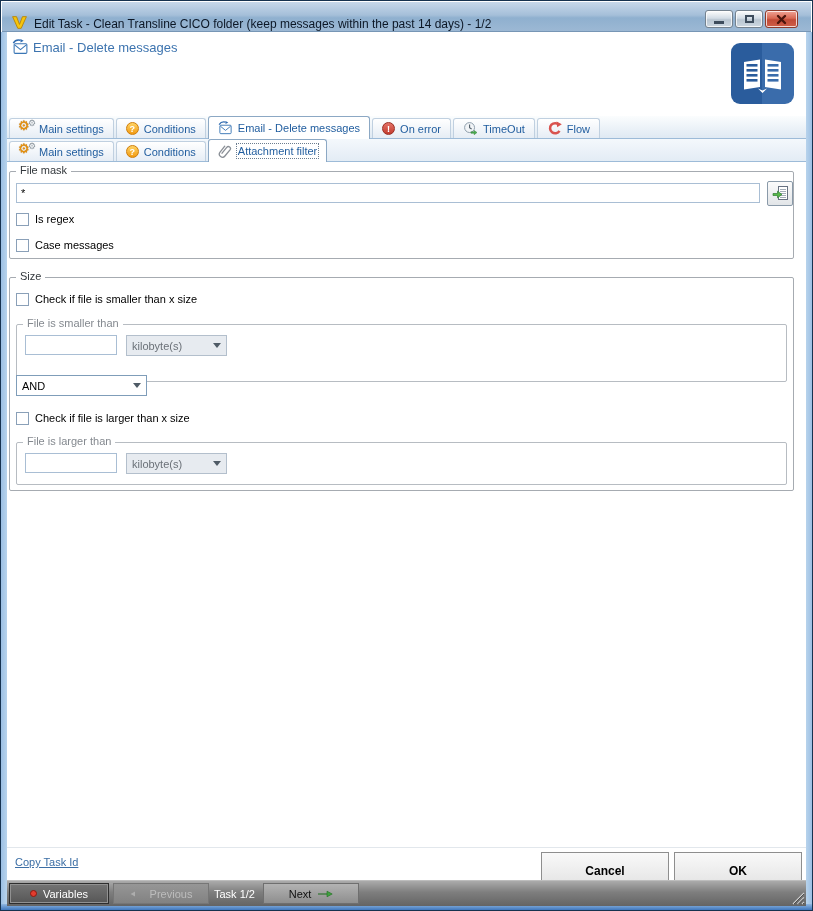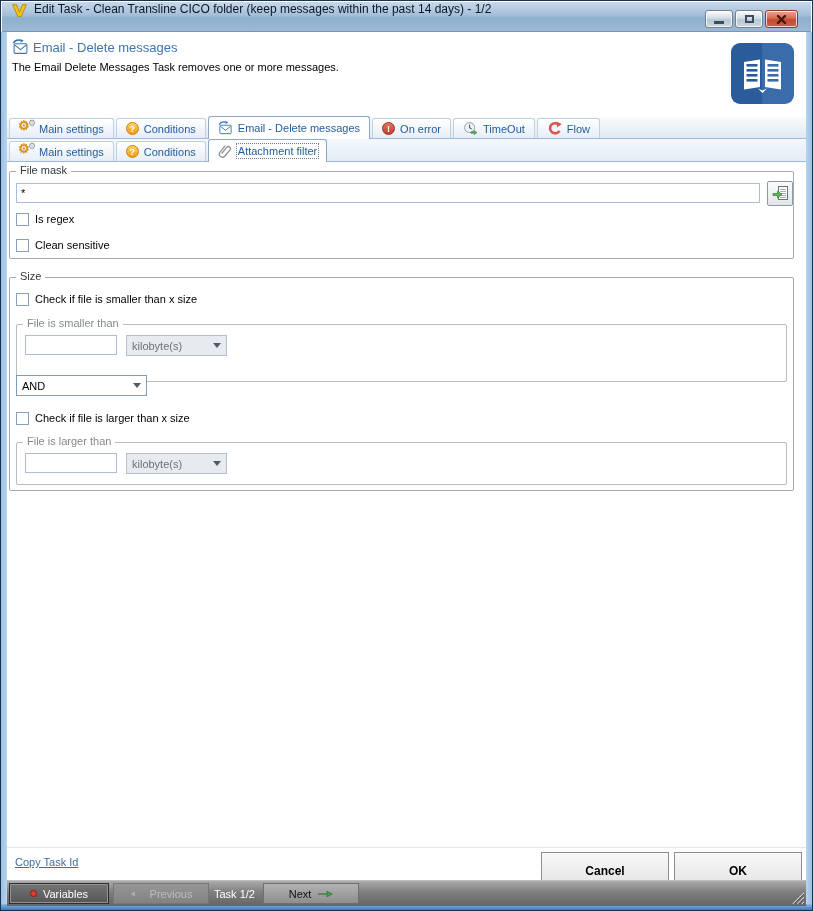--- a/index.html
+++ b/index.html
@@ -6,21 +6,21 @@
   html,body { margin:0; padding:0; background:#e8e8e8; }
   .window {
     position:relative; width:813px; height:911px;
     font-family:"Liberation Sans", sans-serif; font-size:11px; color:#000;
     background:#fff; border:1px solid #16324f; overflow:hidden;
   }
   
   .titlebar {
     position:absolute; top:1px; left:1px; right:1px; height:30px;
     background:linear-gradient(#c7d8ea, #a5bfd9 45%, #8fb0cf 55%, #9cb8d4);
-    border-bottom:1px solid #7796b5; display:flex; align-items:flex-start;
+    border-bottom:1px solid #7796b5; display:flex; align-items:flex-end;
   }
   .app-icon { width:17px; height:17px; margin:0 6px 0 9px; flex:0 0 auto; }
   .title-text { font-size:12px; color:#0c1726; white-space:nowrap; }
   .win-btn {
     position:absolute; top:8px; height:18px; border-radius:3px;
     border:1px solid #74828f;
     background:linear-gradient(#fdfdfd, #d3dde6 45%, #b9c6d1 55%, #cdd8e1);
     box-shadow:inset 0 0 0 1px rgba(255,255,255,.75);
     display:flex; align-items:center; justify-content:center;
   }
@@ -166,21 +166,20 @@
 
   <div class="content">
 
     <svg class="hdr-icon" viewBox="0 0 16 16">
       <rect x="2" y="4.5" width="12" height="9" rx="1" fill="#fff" stroke="#3a76b5"></rect>
       <path d="M2.5 5.5 L8 10 L13.5 5.5" fill="none" stroke="#3a76b5"></path>
       <path d="M1.2 3.8 A6 6 0 0 1 8 1.2" fill="none" stroke="#2f6bb0" stroke-width="1.3"></path>
       <path d="M8 0 L11 1.6 L8 3.2 Z" fill="#2f6bb0"></path>
     </svg>
     <div class="hdr-title">Email - Delete messages</div>
-    <div class="hdr-desc">The Email Delete Messages Task removes one or more messages.</div>
     <svg class="book-icon" viewBox="0 0 63 61">
       <defs>
         <linearGradient id="bookbg" x1="0" y1="0" x2="1" y2="0">
           <stop offset="0.5" stop-color="#2a5c9c"></stop>
             <stop offset="0.5" stop-color="#3a6cab"></stop>
         </linearGradient>
       </defs>
       <rect width="63" height="61" rx="9" fill="url(#bookbg)"></rect>
       <path d="M13 19 L29 16.5 L29 44 L13 46.5 Z" fill="#fff"></path>
       <path d="M50 19 L34 16.5 L34 44 L50 46.5 Z" fill="#fff"></path>
@@ -270,21 +269,21 @@
           <path d="M8 4.5 h6 M8 6.5 h6 M8 8.5 h6 M8 10.5 h6 M8 12.5 h6" stroke="#9aa4b0" stroke-width="0.9"></path>
           <path d="M1 8.5 h4.5 V6.2 L10 9.5 5.5 12.8 V10.5 H1 Z" fill="#57b847" stroke="#2e7d32" stroke-width="0.7"></path>
         </svg>
       </div>
       <div class="checkrow" style="left:6px; top:41px;">
         <span class="checkbox"></span>
         <span class="checklabel">Is regex</span>
       </div>
       <div class="checkrow" style="left:6px; top:67px;">
         <span class="checkbox"></span>
-        <span class="checklabel">Clean sensitive</span>
+        <span class="checklabel">Case messages</span>
       </div>
     </div>
 
     <div class="groupbox" style="left:2px; top:245px; width:785px; height:214px;padding-left:40px;">
       <span class="grouplabel">Size</span>
 
       <div class="checkrow" style="left:6px; top:15px;">
         <span class="checkbox"></span>
         <span class="checklabel">Check if file is smaller than x size</span>
       </div>

